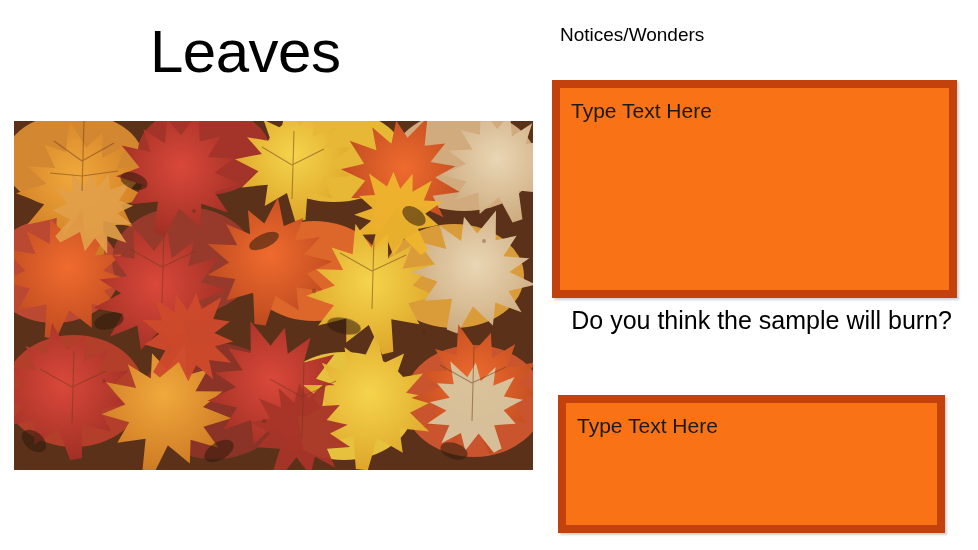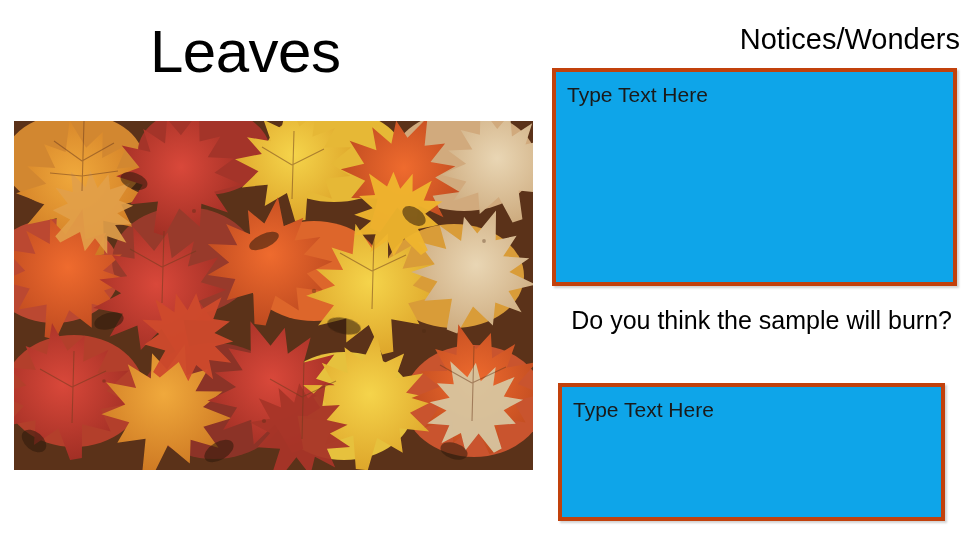--- a/index.html
+++ b/index.html
@@ -48,33 +48,34 @@
     background: #8a3a22;
   }
   #leaf-photo svg { display: block; width: 100%; height: 100%; }
 
   
   #notices-heading {
     position: absolute;
     left: 560px;
     top: 25px;
     width: 400px;
-    text-align: right;
-    font-size: 29px;
+    text-align: left;
+    font-size: 19px;
     line-height: 1.0;
     color: #000000;
     white-space: nowrap;
   }
 
   .answer-box {
     position: absolute;
-    background: #0ea5e9;
-    border: 4px solid #c2410c;
+    background: #f97316;
+    border: 8px solid #c2410c;
     box-sizing: border-box;
     box-shadow: 2px 2px 2px rgba(0,0,0,0.18);
+    margin-top: 12px;
   }
   #notices-box {
     left: 552px;
     top: 68px;
     width: 405px;
     height: 218px;
   }
   #burn-box {
     left: 558px;
     top: 383px;

